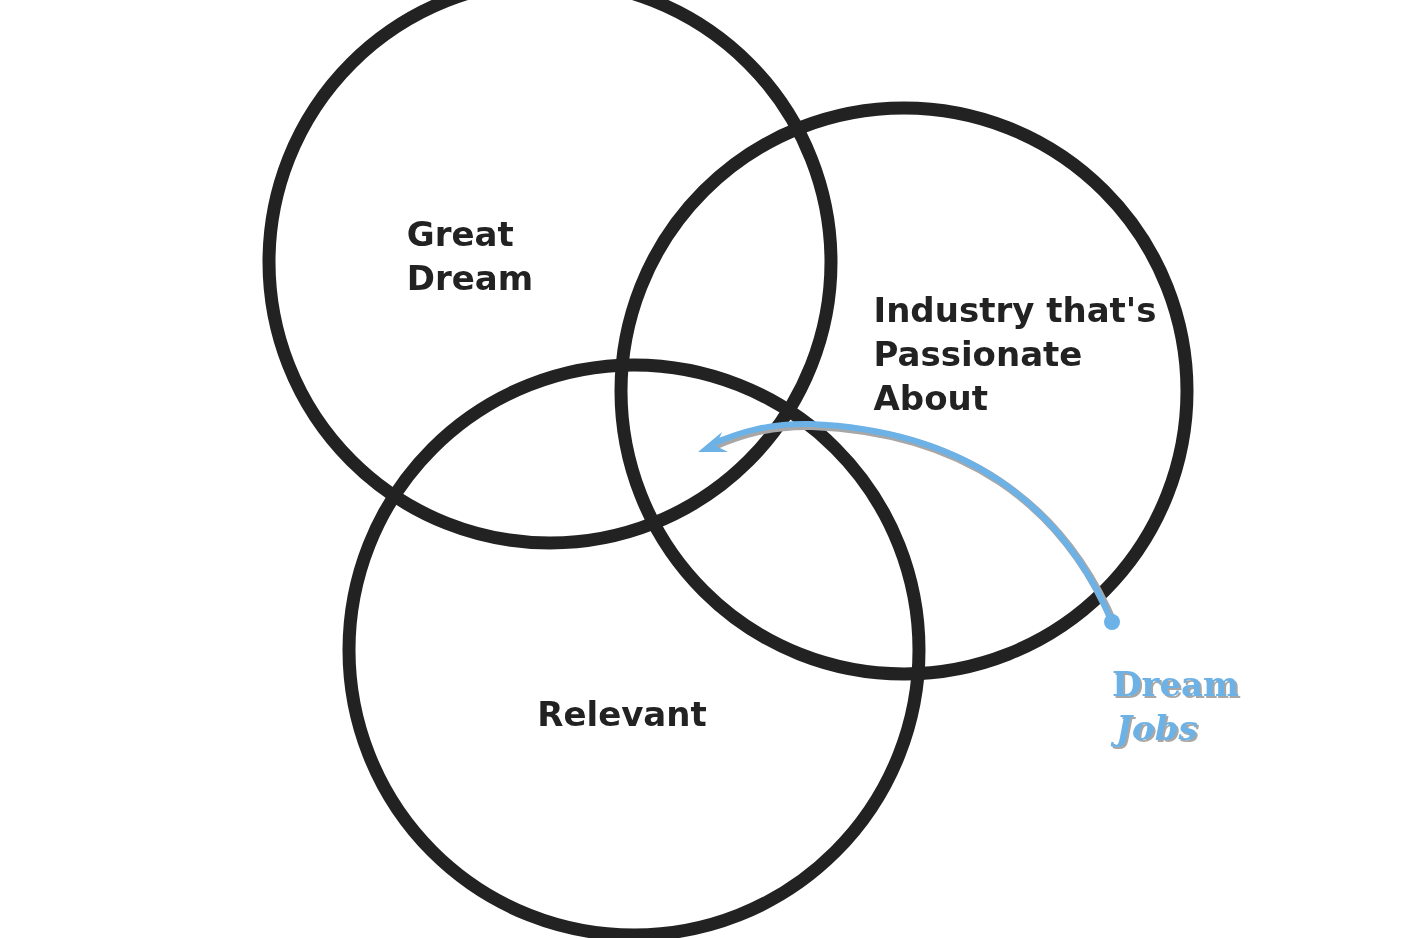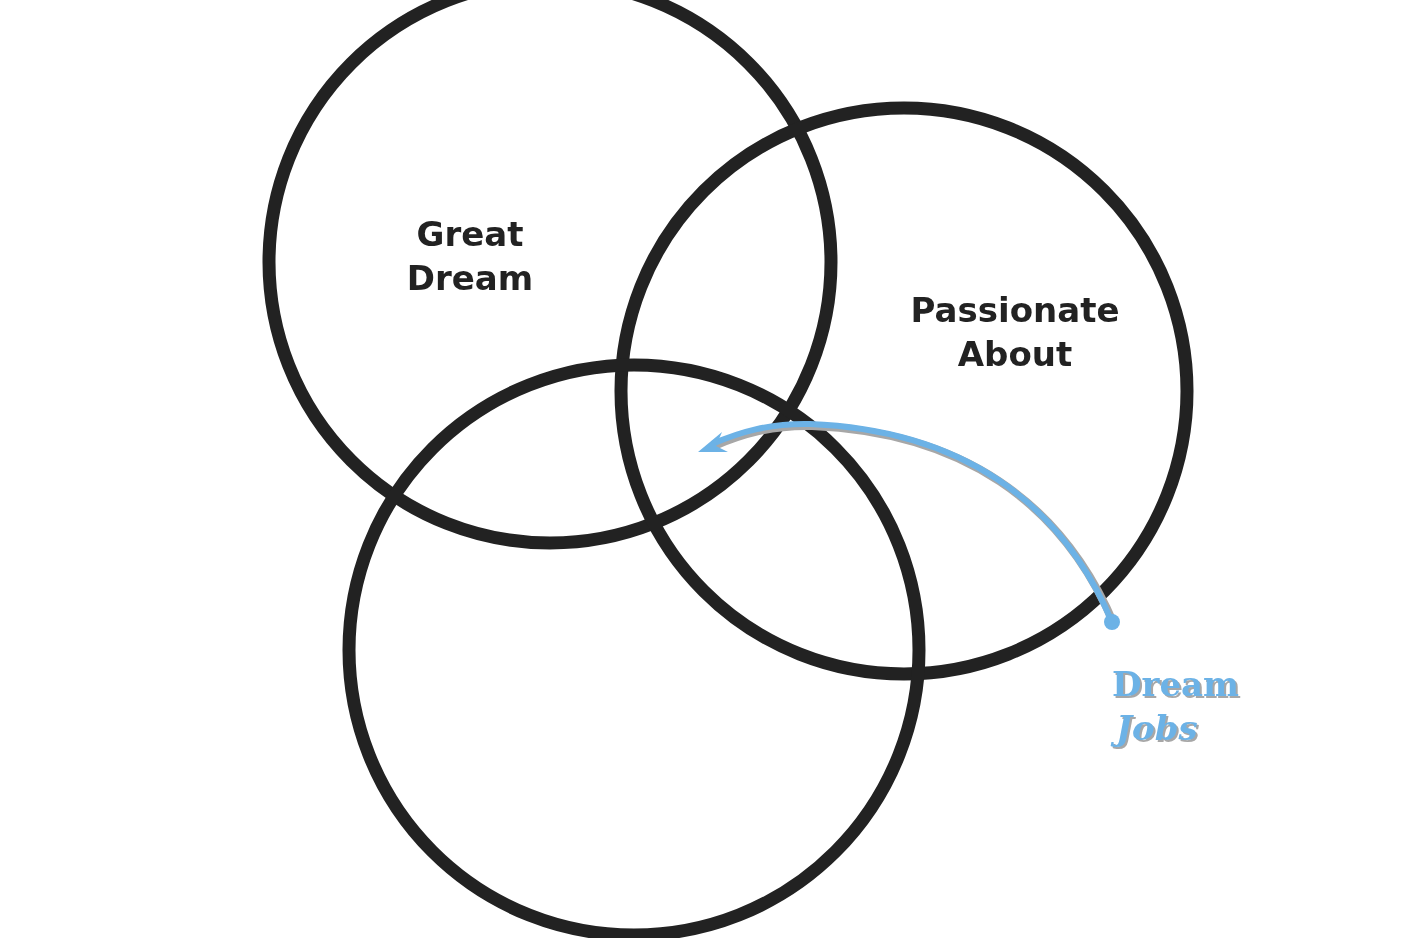--- a/index.html
+++ b/index.html
@@ -1,20 +1,19 @@
 <!DOCTYPE html>
 <html><head>
 <meta charset="utf-8">
 <style>
   html, body { margin: 0; padding: 0; background: #ffffff; }
   body { width: 1408px; height: 938px; position: relative; overflow: hidden; font-family: "DejaVu Sans", sans-serif; }
   svg.venn { position: absolute; left: 0; top: 0; }
   .label {
     position: absolute;
-    text-align: center;
     color: #222222;
     font-family: "DejaVu Sans", sans-serif;
     font-weight: bold;
     font-size: 34px;
     line-height: 44px;
     white-space: nowrap;
     transform: translate(-50%, 0);
   }
   .label span { display: block; }
   .callout {
@@ -43,23 +42,25 @@
     <circle cx="1112" cy="622" r="8" fill="#6cb2e6"></circle>
   </g>
 </svg>
 
 <div class="label" style="left:470px; top:212px;">
   <span>Great</span>
   <span>Dream</span>
 </div>
 
 <div class="label" style="left:1015px; top:288px;">
+  <span>Industry that's</span>
   <span>Passionate</span>
   <span>About</span>
 </div>
 
 <div class="label" style="left:622px; top:692px;">
+  <span>Relevant</span>
 </div>
 
 <div class="callout" style="left:1112px; top:640px;">
   <span>Dream</span>
   <span style="padding-left:4px;font-style:italic;">Jobs</span>
 </div>
 
 </body></html>

